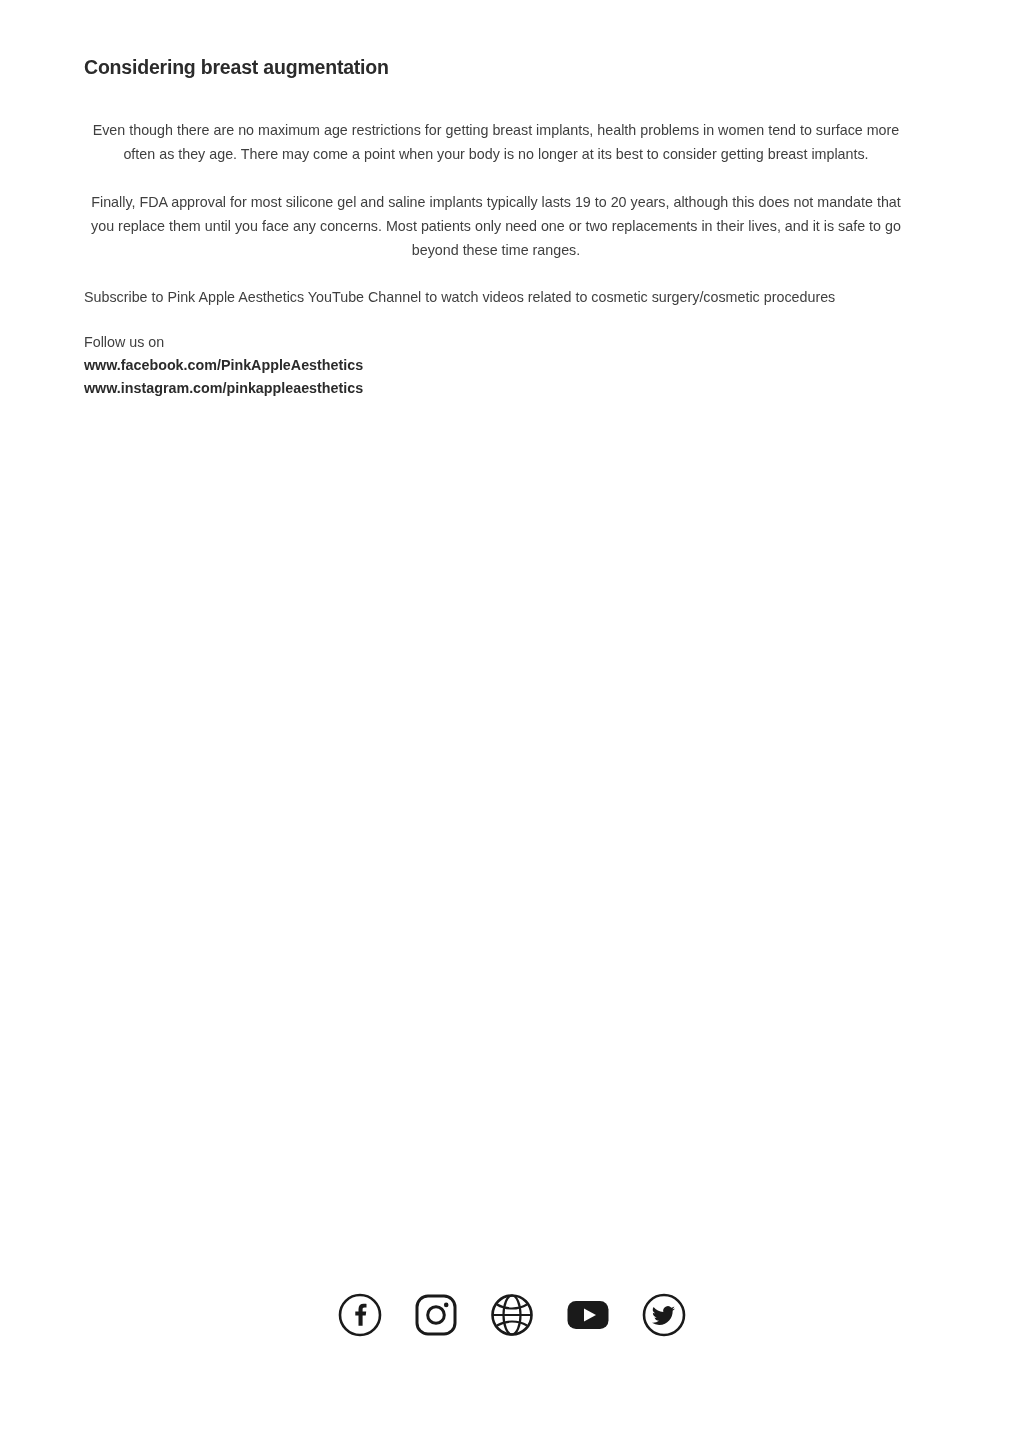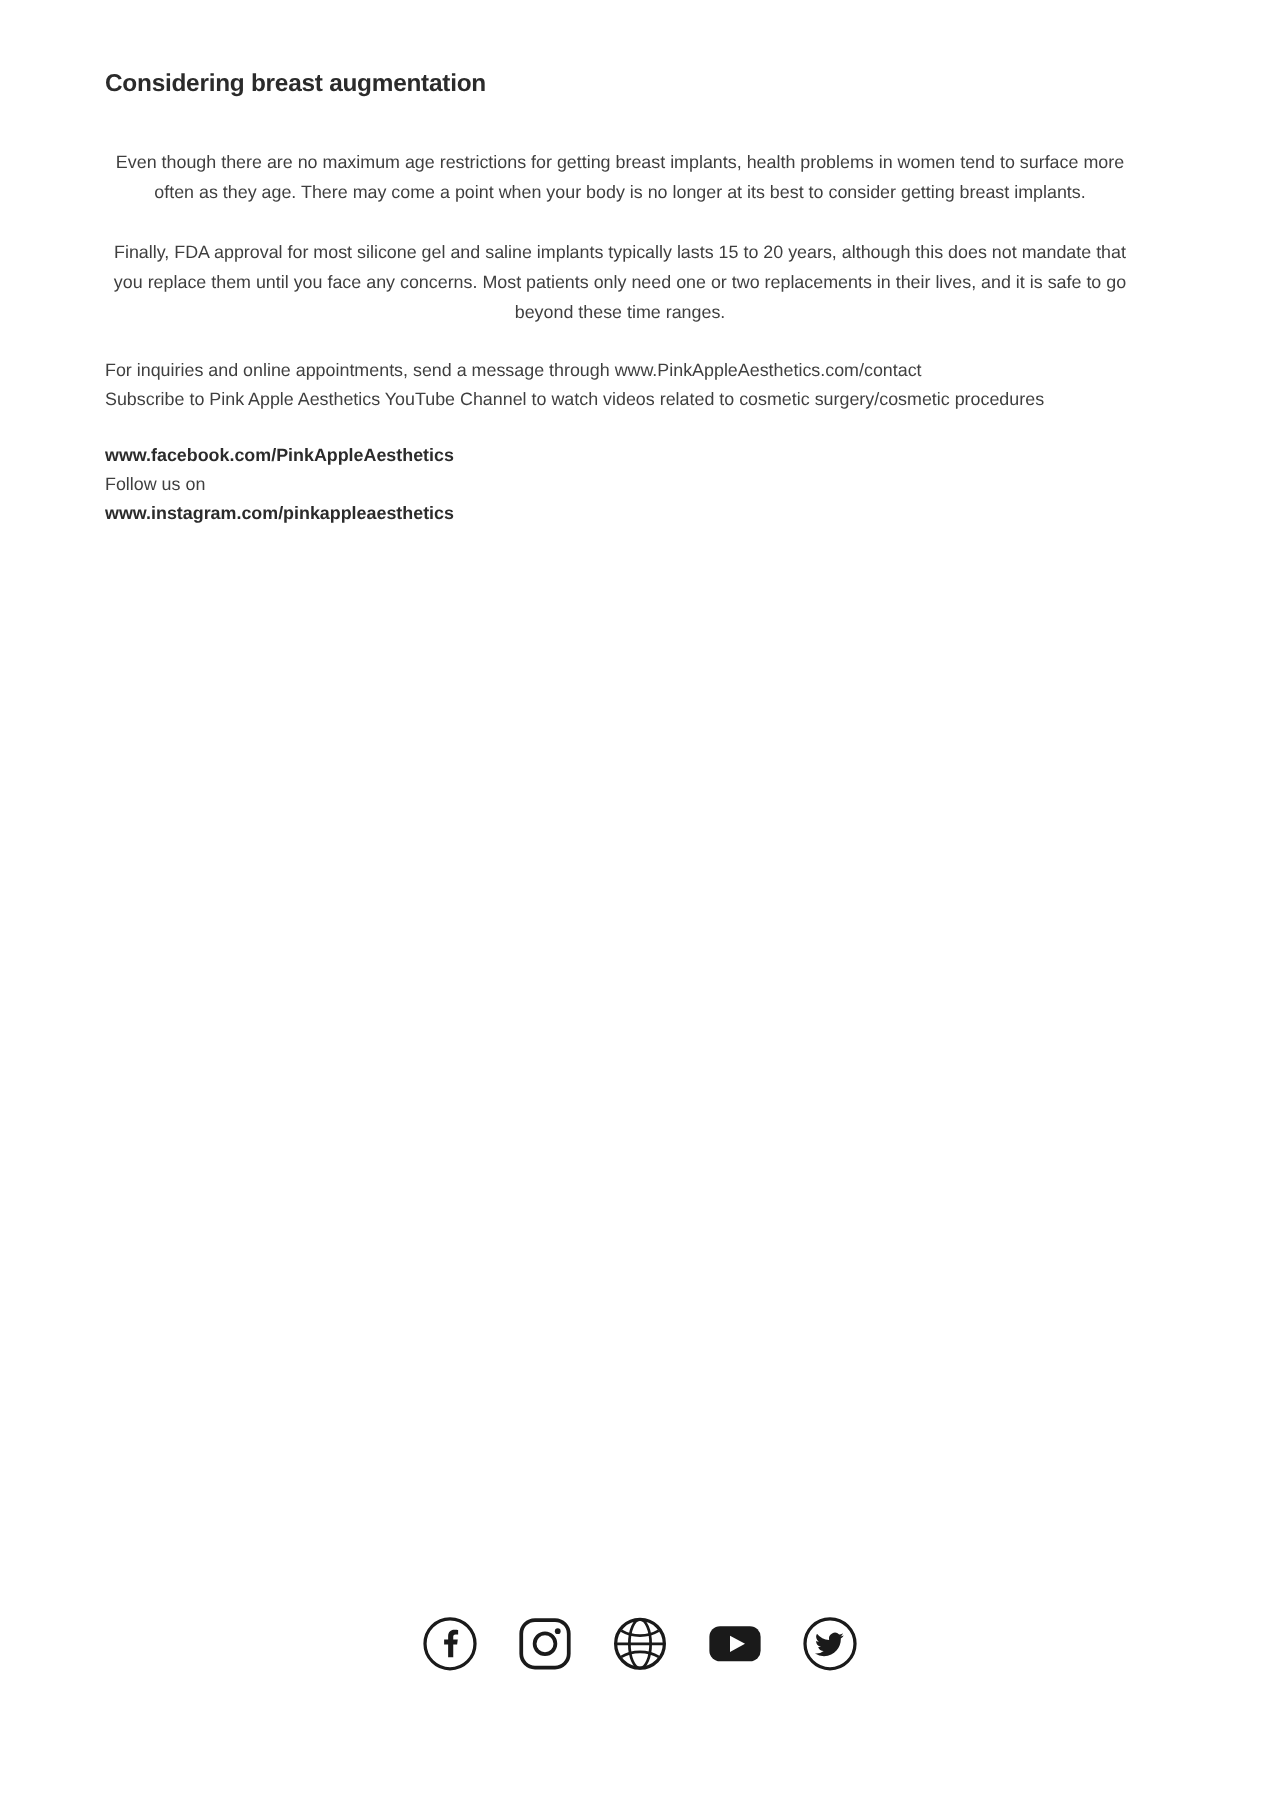--- a/index.html
+++ b/index.html
@@ -81,32 +81,31 @@
 <body>
 
 <div class="page">
 
   <div class="content">
 
     <h1 class="doc-title">Considering breast augmentation</h1>
 
     <p class="para">Even though there are no maximum age restrictions for getting breast implants, health problems in women tend to surface more often as they age. There may come a point when your body is no longer at its best to consider getting breast implants.</p>
 
-    <p class="para">Finally, FDA approval for most silicone gel and saline implants typically lasts 15 to 20 years, although this does not mandate that you replace them until you face any concerns. Most patients only need one or two replacements in their lives, and it is safe to go beyond these time ranges.</p>
+    <p class="para">Finally, FDA approval for most silicone gel and saline implants typically lasts 19 to 20 years, although this does not mandate that you replace them until you face any concerns. Most patients only need one or two replacements in their lives, and it is safe to go beyond these time ranges.</p>
 
     <div>
-      <div class="line">For inquiries and online appointments, send a message through www.PinkAppleAesthetics.com/contact</div>
       <div class="line">Subscribe to Pink Apple Aesthetics YouTube Channel to watch videos related to cosmetic surgery/cosmetic procedures</div>
     </div>
 
     <div class="block-gap"></div>
 
     <div>
+      <div class="line">Follow us on</div>
       <div class="line bold">www.facebook.com/PinkAppleAesthetics</div>
-      <div class="line">Follow us on</div>
       <div class="line bold">www.instagram.com/pinkappleaesthetics</div>
     </div>
 
   </div>
 
   <div class="social-bar">
 
     <div class="social-icon">
       <svg width="44" height="44" viewBox="0 0 44 44">
         <circle cx="22" cy="22" r="20" fill="none" stroke="#1a1a1a" stroke-width="2.6"></circle>

